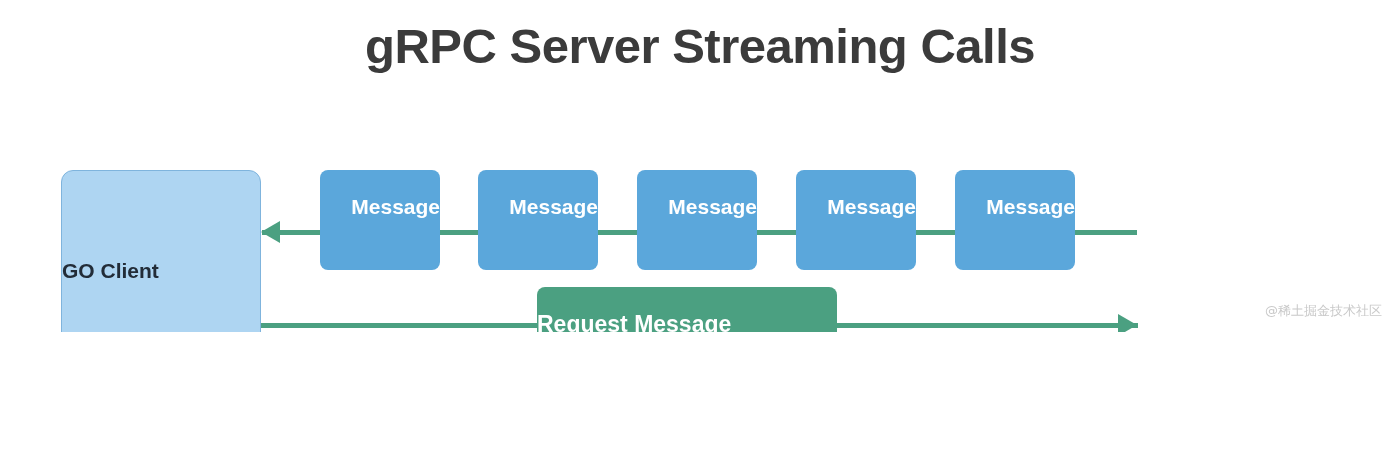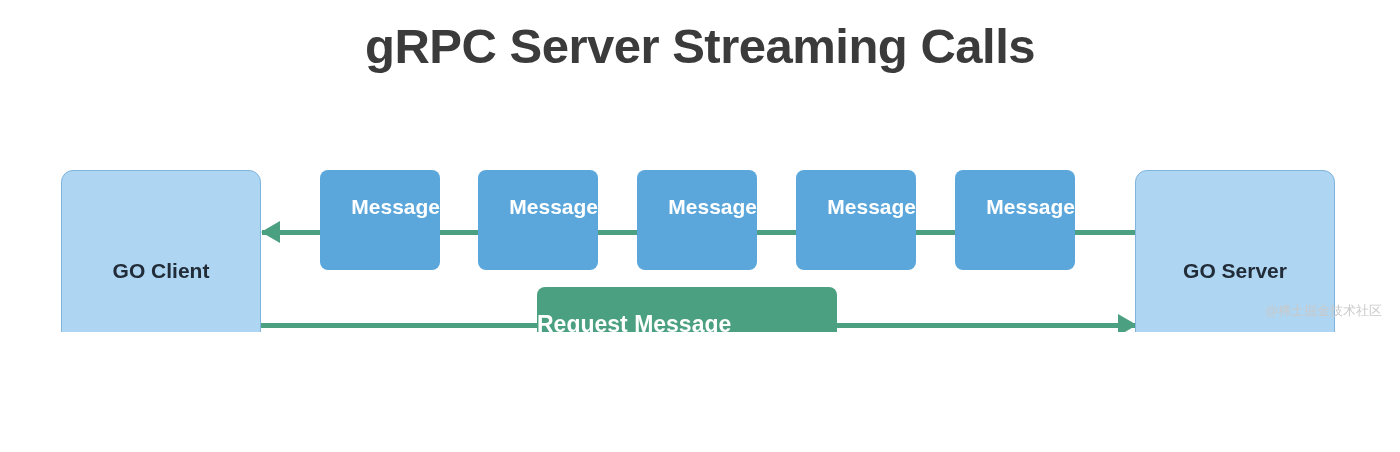--- a/index.html
+++ b/index.html
@@ -36,21 +36,21 @@
 
   
   .endpoint-box {
     position: absolute;
     box-sizing: border-box;
     background: #aed5f2;
     border: 1.5px solid #7fb4dd;
     border-radius: 12px;
     display: flex;
     align-items: center;
-    justify-content: center;
+    justify-content: flex-start;
   }
   .endpoint-label {
     font-family: "Liberation Sans", sans-serif;
     font-size: 21px;
     font-weight: bold;
     color: #222c38;
     white-space: nowrap;
   }
   #client-box { left: 61px;   top: 170px; width: 200px; height: 202px; }
   #server-box { left: 1135px; top: 170px; width: 200px; height: 202px; }
@@ -149,23 +149,20 @@
   <div class="conn-line" id="stream-line"></div>
   <div class="arrow-head" id="stream-arrow"></div>
 
   <div class="conn-line" id="request-line"></div>
   <div class="arrow-head" id="request-arrow"></div>
 
   <div class="endpoint-box" id="client-box">
     <span class="endpoint-label">GO Client</span>
   </div>
 
-  <div class="endpoint-box" id="server-box">
-    <span class="endpoint-label">GO Server</span>
-  </div>
 
   <div class="message-box" style="left:320px;">
     <span class="message-label">Message</span>
   </div>
   <div class="message-box" style="left:478px;">
     <span class="message-label">Message</span>
   </div>
   <div class="message-box" style="left:637px;">
     <span class="message-label">Message</span>
   </div>

